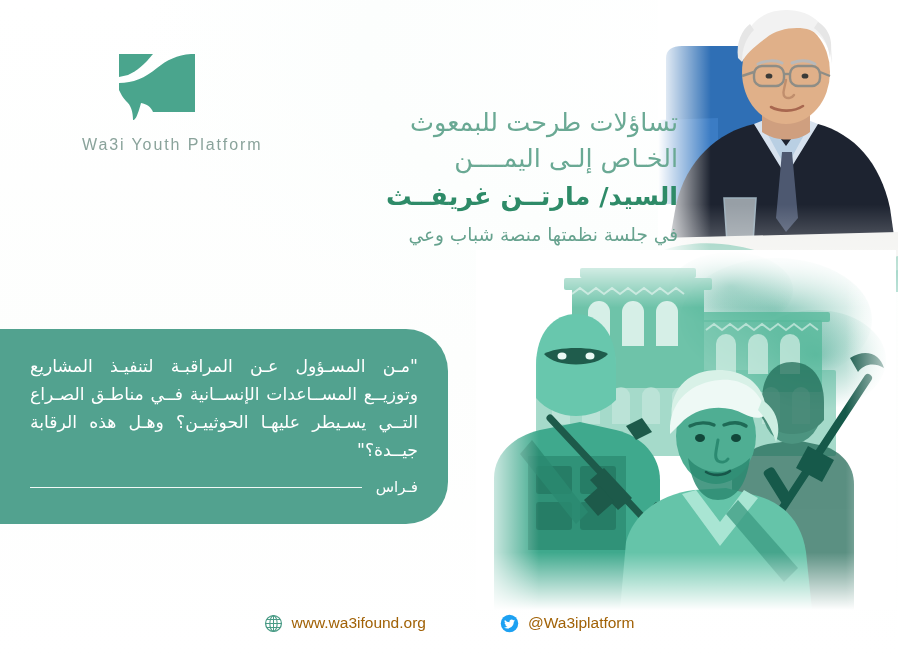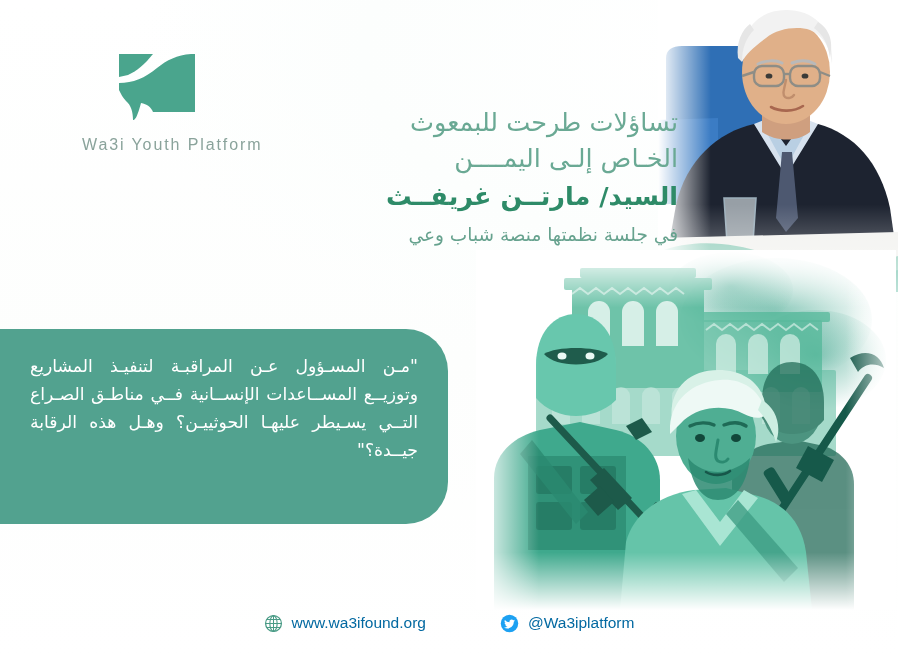--- a/index.html
+++ b/index.html
@@ -154,21 +154,21 @@
     gap:74px;
     direction:ltr;
   }
   .f-item{
     display:flex;align-items:center;gap:9px;
     font-size:15.5px;
     font-family:"Liberation Sans",sans-serif;
     color:#3b3b3b;
     white-space:nowrap;
   }
-  .f-item .f-label{color:#0369a1;}
+  .f-item .f-label{color:#a16207;}
   .f-ico{width:19px;height:19px;display:block;flex:0 0 auto;}
   .f-ico svg{display:block;width:19px;height:19px;}
 </style>
 </head>
 <body>
 
 <div class="poster">
 
   <div class="bg-wash"></div>
 
@@ -403,20 +403,24 @@
         </g>
 
         <rect x="0" y="0" width="420" height="360" fill="url(#gFade)"></rect>
         <rect x="0" y="0" width="420" height="360" fill="url(#gFadeX)"></rect>
       </g>
     </svg>
   </div>
 
   <div class="quote-card">
     <p class="quote-text">"مـن المسـؤول عـن المراقبـة لتنفيـذ المشاريع وتوزيــع المســاعدات الإنســانية فــي مناطـق الصـراع التــي يسـيطر عليهـا الحوثييـن؟ وهـل هذه الرقابة جيــدة؟"</p>
+    <div class="attrib-row">
+      <span class="attrib-name">فـراس</span>
+      <span class="attrib-rule"></span>
+    </div>
   </div>
 
   <div class="footer">
 
     <div class="f-item">
       <span class="f-ico">
         <svg viewBox="0 0 24 24" xmlns="http://www.w3.org/2000/svg" aria-hidden="true">
           <circle cx="12" cy="12" r="10" fill="none" stroke="#4a9b86" stroke-width="1.6"></circle>
           <ellipse cx="12" cy="12" rx="4.6" ry="10" fill="none" stroke="#4a9b86" stroke-width="1.4"></ellipse>
           <path d="M2 12 H22 M3.4 7 H20.6 M3.4 17 H20.6 M12 2 V22" stroke="#4a9b86" stroke-width="1.3" fill="none"></path>

